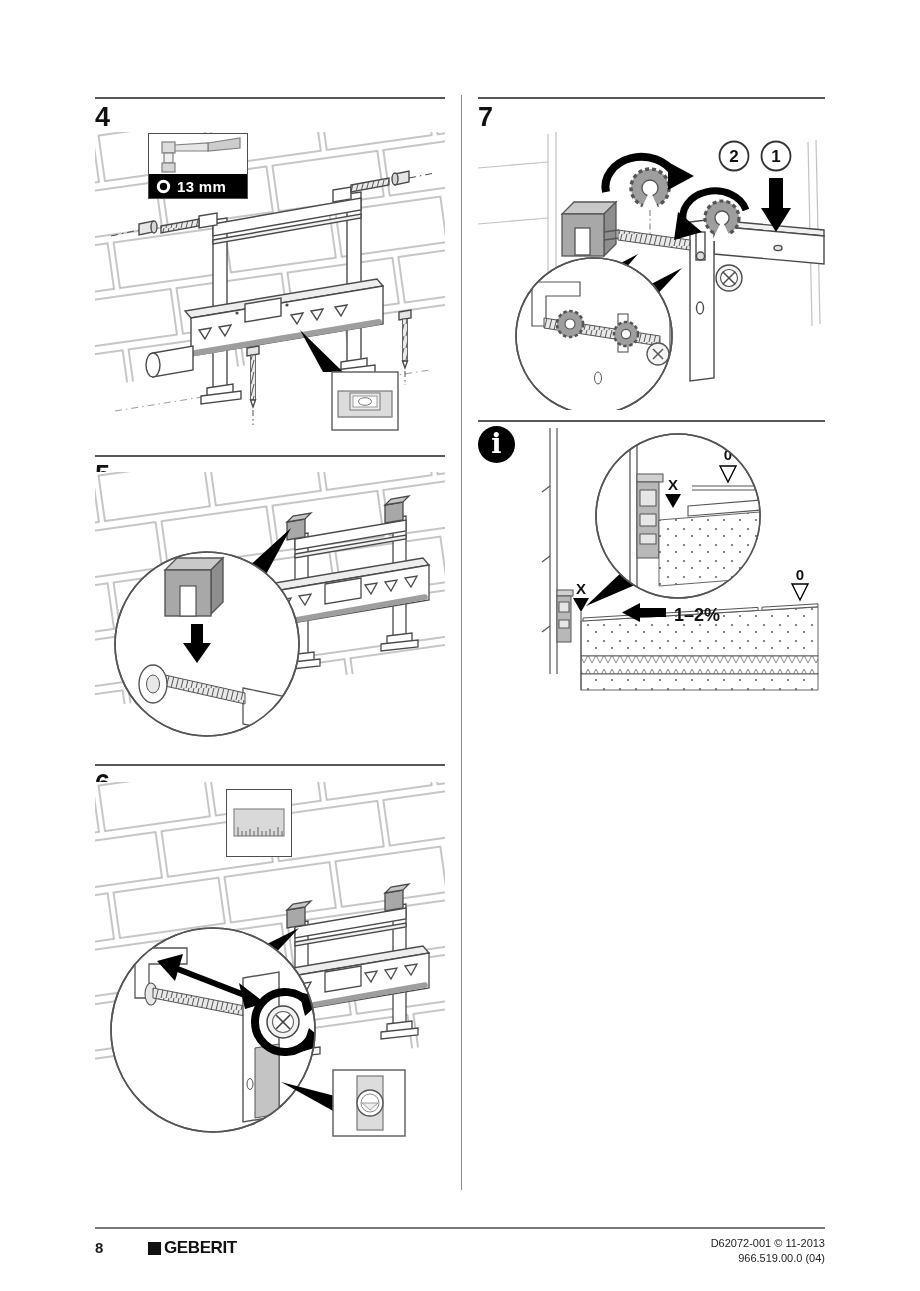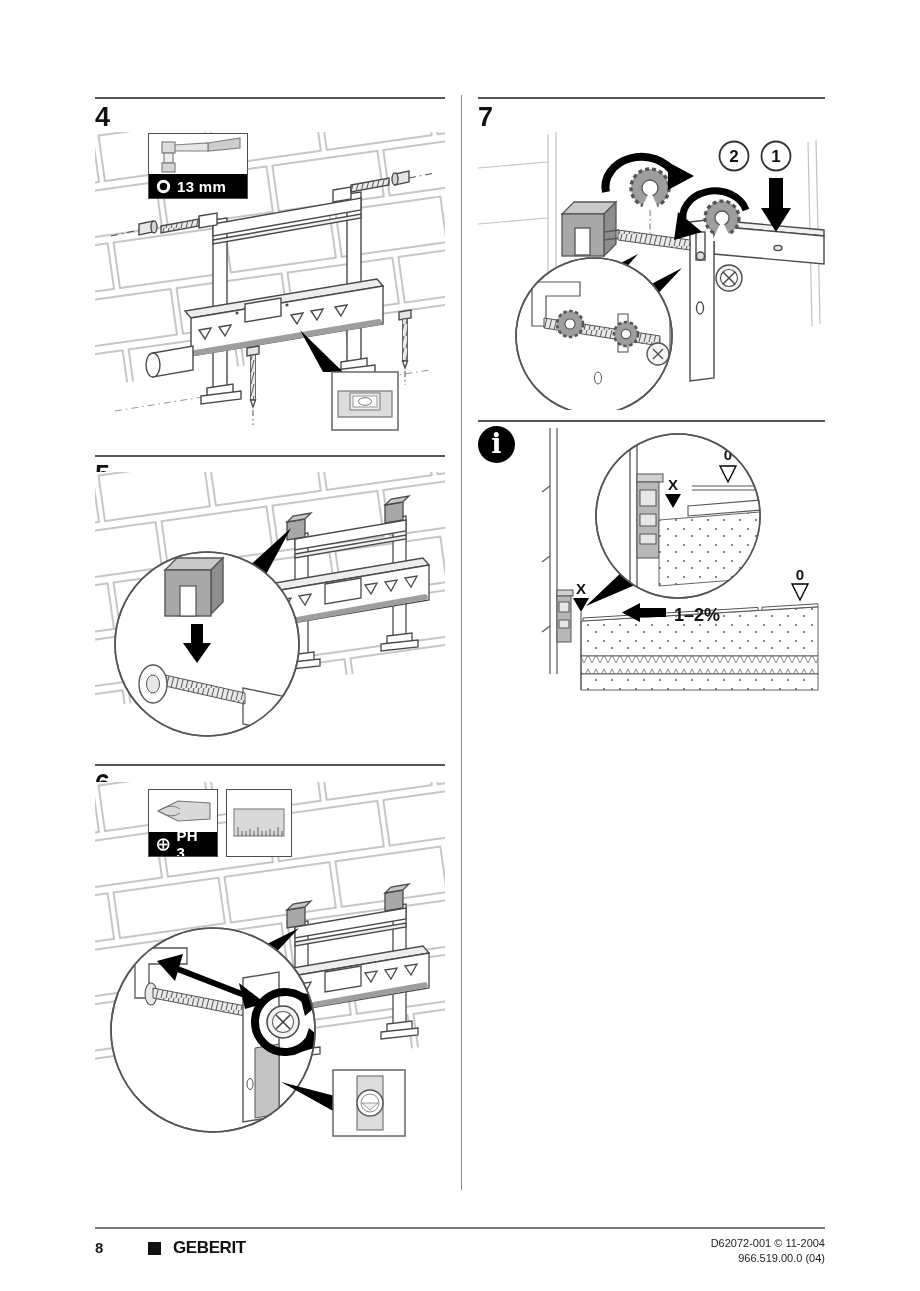--- a/index.html
+++ b/index.html
@@ -12,21 +12,21 @@
   .figure{position:absolute}
   .figure svg{display:block;width:100%;height:100%}
   .toolbox{position:absolute;border:1.5px solid #4e4e4e;background:#15803d;display:flex;flex-direction:column;overflow:hidden}
   .tool-art{flex:1;display:flex;align-items:center;justify-content:center;background:#fff}
   .tool-label{height:24px;background:#000;color:#fff;display:flex;align-items:center;gap:6px;
               padding:0 7px;font-weight:bold;font-size:15px;letter-spacing:.3px}
   .info-badge{position:absolute;width:37px;height:37px;border-radius:50%;background:#000;color:#fff;
               display:flex;align-items:center;justify-content:center}
   .info-badge span{font-family:"DejaVu Serif",serif;font-weight:bold;font-size:27px;line-height:1;transform:translateY(-1px)}
   .footer-pageno{position:absolute;font-size:15px;font-weight:bold}
-  .brand{position:absolute;display:flex;align-items:center;gap:12px}
+  .brand{position:absolute;display:flex;align-items:center;gap:3px}
   .brand .mark{width:13px;height:13px;background:#111}
   .brand .word{font-size:17px;font-weight:800;letter-spacing:-0.4px;color:#111}
   .doccodes{position:absolute;text-align:right;font-size:11px;line-height:1.4;color:#222}
   svg text{font-family:"Liberation Sans",sans-serif}
 </style>
 </head>
 <body>
 
 <div class="page">
 
@@ -267,37 +267,20 @@
       <g>
         <rect x="238" y="288" width="72" height="66" fill="#fff" stroke="#666" stroke-width="1.5"></rect>
         <rect x="262" y="294" width="26" height="54" fill="#dcdcdc" stroke="#777" stroke-width="1.2"></rect>
         <circle cx="275" cy="321" r="13" fill="#fff" stroke="#555" stroke-width="1.4"></circle>
         <circle cx="275" cy="321" r="9" fill="#fff" stroke="#888" stroke-width="1"></circle>
         <path d="M267,321 h16 l-8,7 z" fill="#eee" stroke="#888" stroke-width="0.8"></path>
       </g>
     </svg>
   </div>
 
-  <div class="toolbox" style="left:148px;top:789px;width:70px;height:68px">
-    <div class="tool-art">
-      <svg width="58" height="30" viewBox="0 0 58 30">
-        <polygon points="4,15 24,5 56,7 56,23 24,25" fill="#d9d9d9" stroke="#777" stroke-width="1.2"></polygon>
-        <path d="M4,15 C14,9 20,9 26,13" fill="none" stroke="#777" stroke-width="1"></path>
-        <path d="M4,15 C14,21 20,21 26,17" fill="none" stroke="#777" stroke-width="1"></path>
-      </svg>
-    </div>
-    <div class="tool-label">
-      <svg width="15" height="15" viewBox="0 0 15 15">
-        <circle cx="7.5" cy="7.5" r="5.6" fill="none" stroke="#fff" stroke-width="1.8"></circle>
-        <line x1="7.5" y1="3" x2="7.5" y2="12" stroke="#fff" stroke-width="1.8"></line>
-        <line x1="3" y1="7.5" x2="12" y2="7.5" stroke="#fff" stroke-width="1.8"></line>
-      </svg>
-      <span>PH 3</span>
-    </div>
-  </div>
   <div class="toolbox" style="left:226px;top:789px;width:66px;height:68px">
     <div class="tool-art">
       <svg width="54" height="40" viewBox="0 0 54 40">
         <rect x="2" y="6" width="50" height="27" fill="#d9d9d9" stroke="#888" stroke-width="1.2"></rect>
         <g stroke="#555" stroke-width="0.9">
           <line x1="6" y1="33" x2="6" y2="24"></line>
             <line x1="10" y1="33" x2="10" y2="28"></line>
           <line x1="14" y1="33" x2="14" y2="28"></line>
             <line x1="18" y1="33" x2="18" y2="26"></line>
           <line x1="22" y1="33" x2="22" y2="28"></line>
@@ -499,17 +482,17 @@
     </svg>
   </div>
 
   <div class="rule" style="left:95px;top:1227px;width:730px;background:#777"></div>
   <div class="footer-pageno" style="left:95px;top:1239px">8</div>
   <div class="brand" style="left:148px;top:1238px">
     <div class="mark"></div>
     <div class="word">GEBERIT</div>
   </div>
   <div class="doccodes" style="right:95px;top:1236px">
-    <div>D62072-001 © 11-2004</div>
+    <div>D62072-001 © 11-2013</div>
     <div>966.519.00.0 (04)</div>
   </div>
 
 </div>
 
 </body></html>

